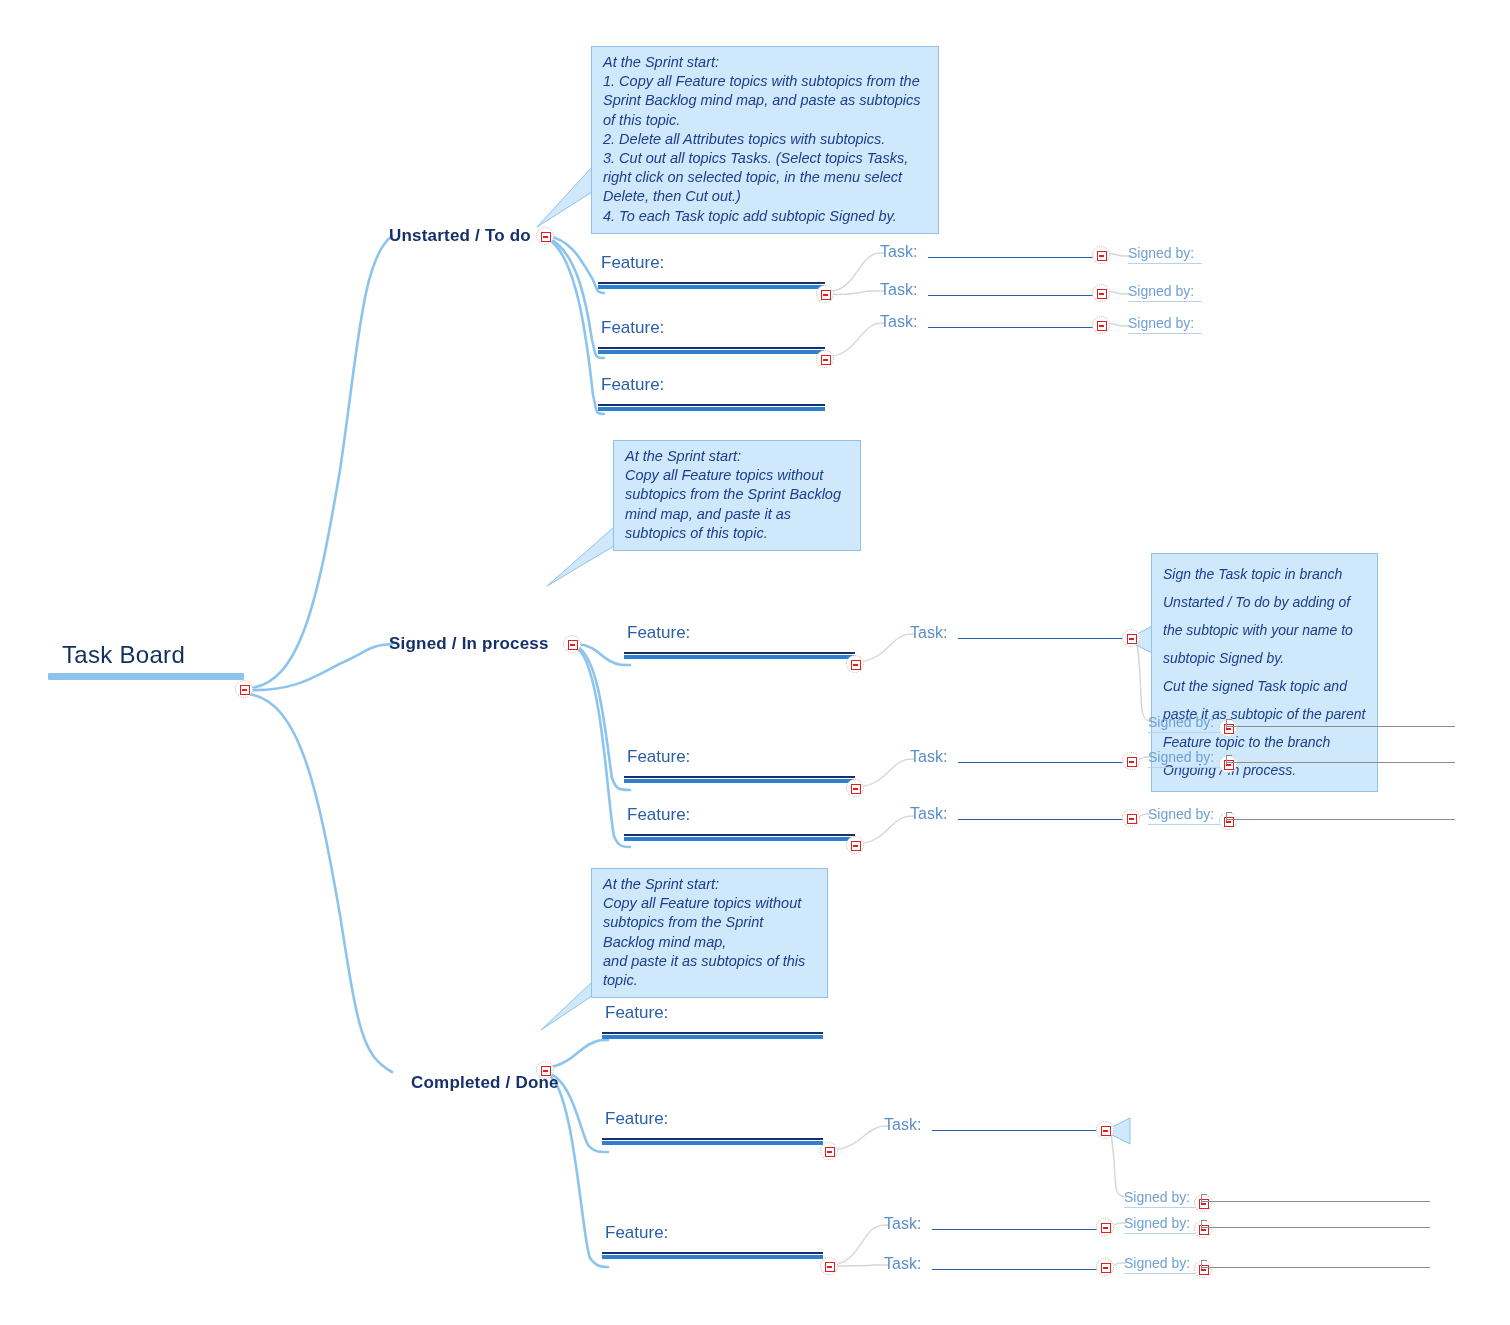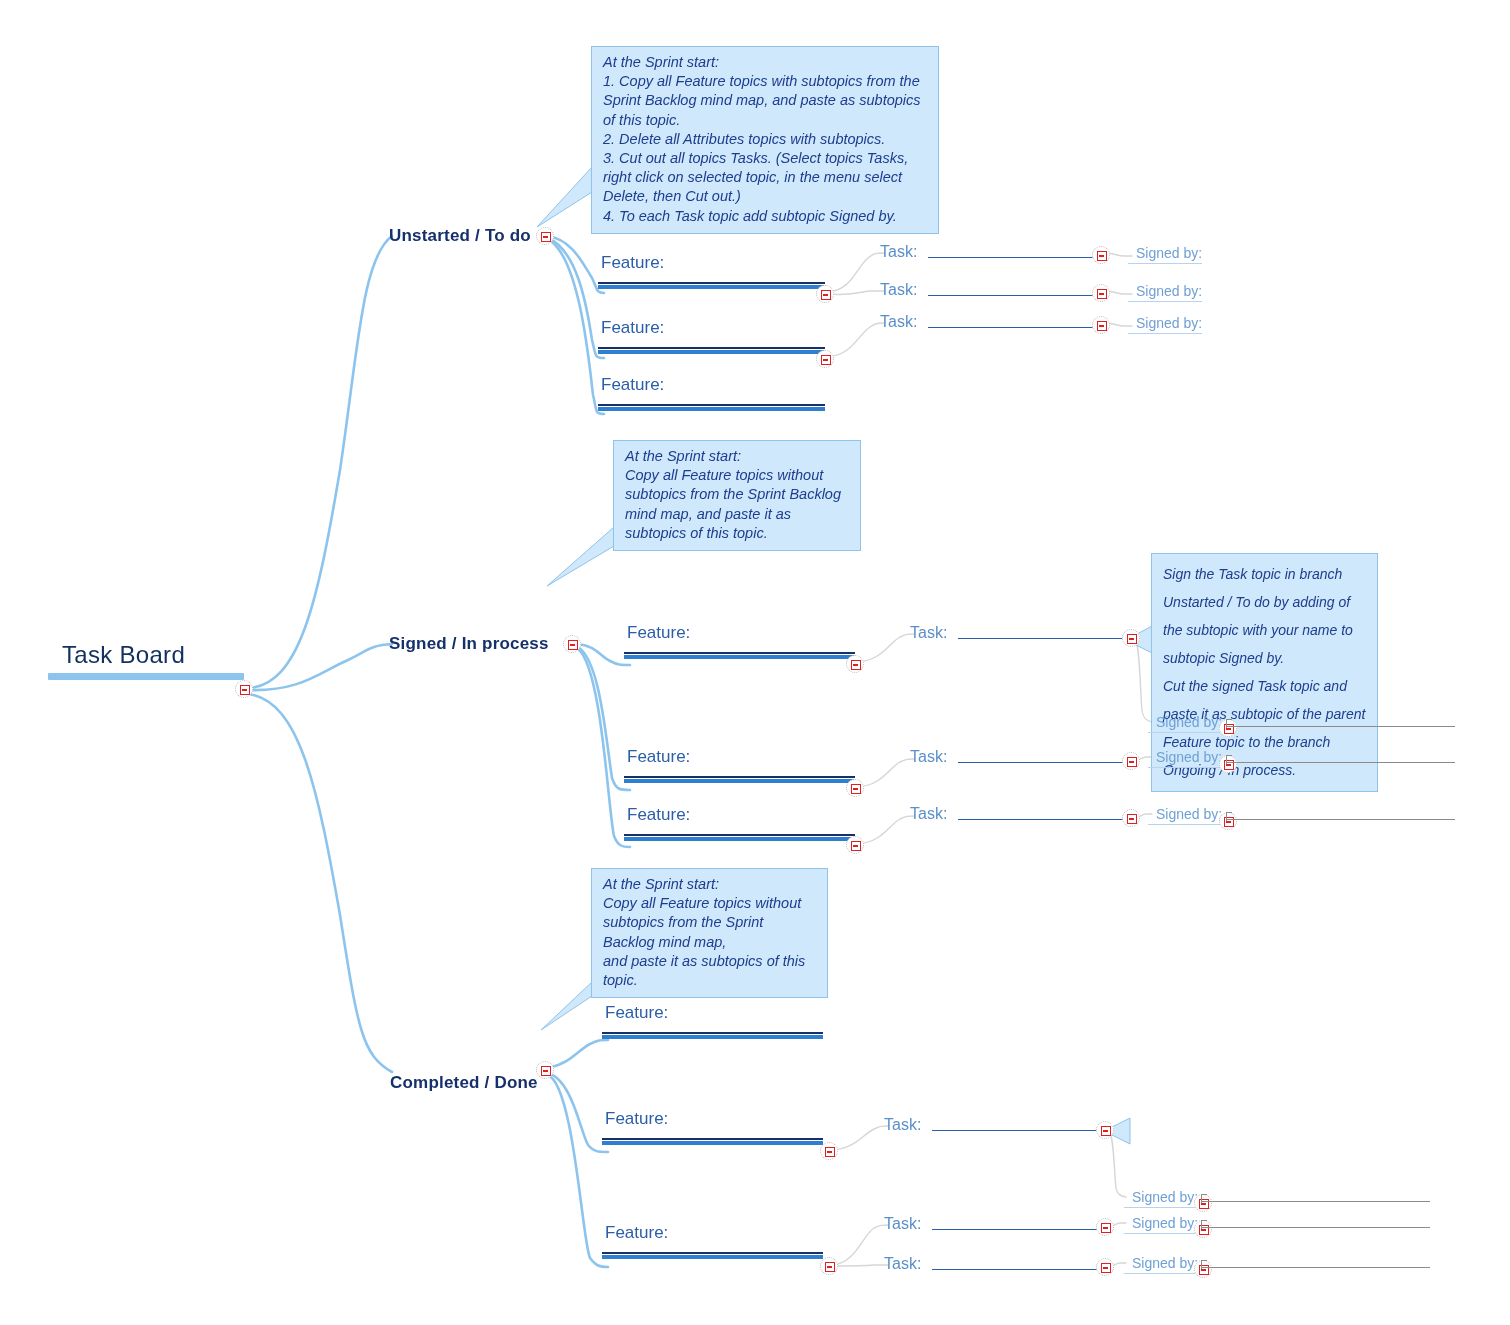--- a/index.html
+++ b/index.html
@@ -102,21 +102,20 @@
   
   .signed-topic {
     position: absolute;
     white-space: nowrap;
   }
   .signed-topic .signed-label {
     font-size: 14px;
     color: #6fa0d4;
     display: inline-block;
     vertical-align: bottom;
-    margin-left: 8px;
   }
   .signed-topic .signed-rule {
     display: block;
     height: 1px;
     background: #b8d3ec;
     margin-top: 2px;
   }
 
   
   .name-topic {
@@ -389,21 +388,21 @@
   <div class="signed-topic" style="left:1148px; top:804px;">
     <span class="signed-label">Signed by:</span>
     <span class="signed-rule" style="width:72px;"></span>
   </div>
   <div class="collapse-marker" style="left:1219px; top:812px;"></div>
   <div class="name-topic" style="left:1226px; top:819px; width:229px;">
     <div class="name-tick"></div>
     <div class="name-rule"></div>
   </div>
 
-  <div class="main-topic" style="left:390px; top:1061px;margin-top:12px;">Completed / Done</div>
+  <div class="main-topic" style="left:411px; top:1061px;margin-top:12px;">Completed / Done</div>
   <div class="collapse-marker" style="left:536px; top:1061px;"></div>
 
   <div class="callout" style="left:591px; top:868px; width:237px;">At the Sprint start:
 Copy all Feature topics without subtopics from the Sprint Backlog mind map,
 and paste it as subtopics of this topic.</div>
 
   <div class="feature-topic" style="left:602px; top:1003px; width:221px;">
     <div class="feature-label">Feature:</div>
     <div class="feature-rule"></div>
     <div class="feature-bar"></div>

